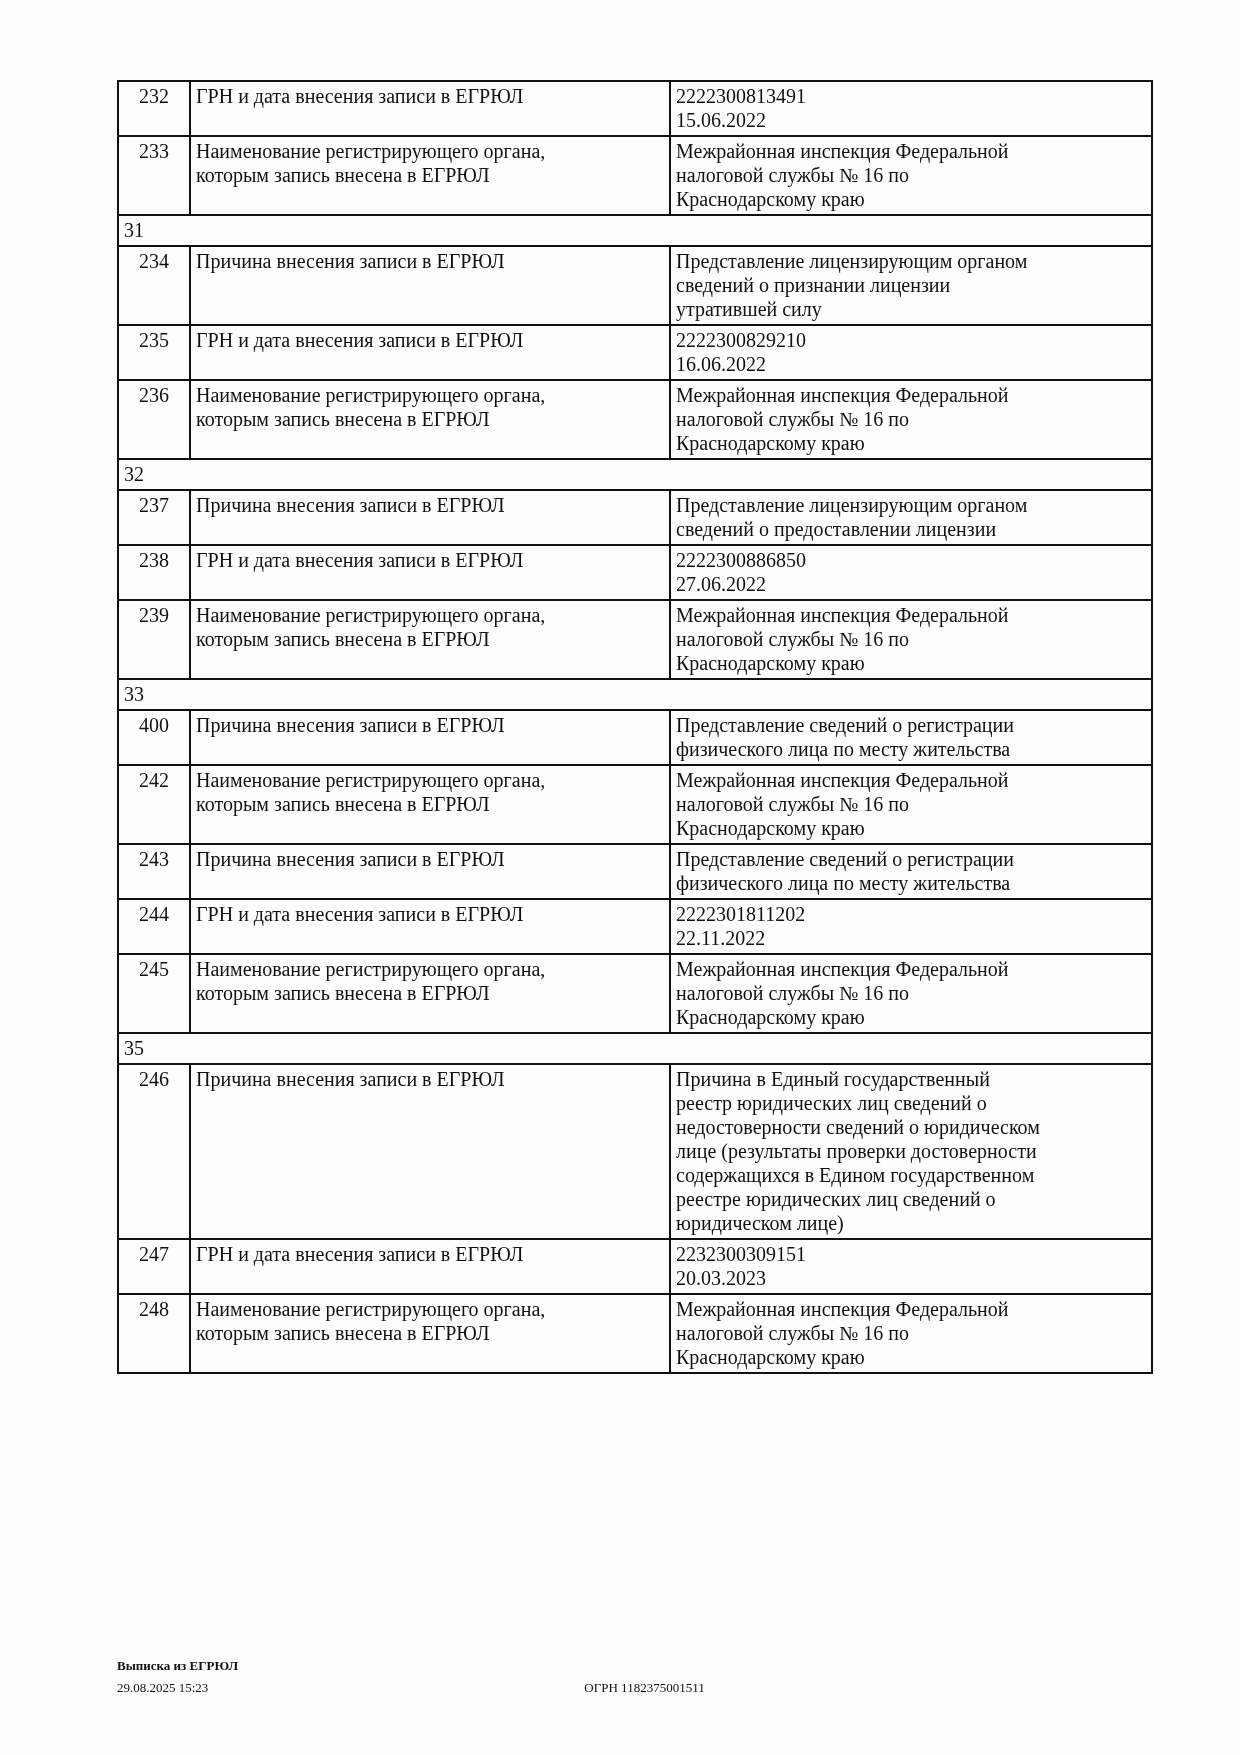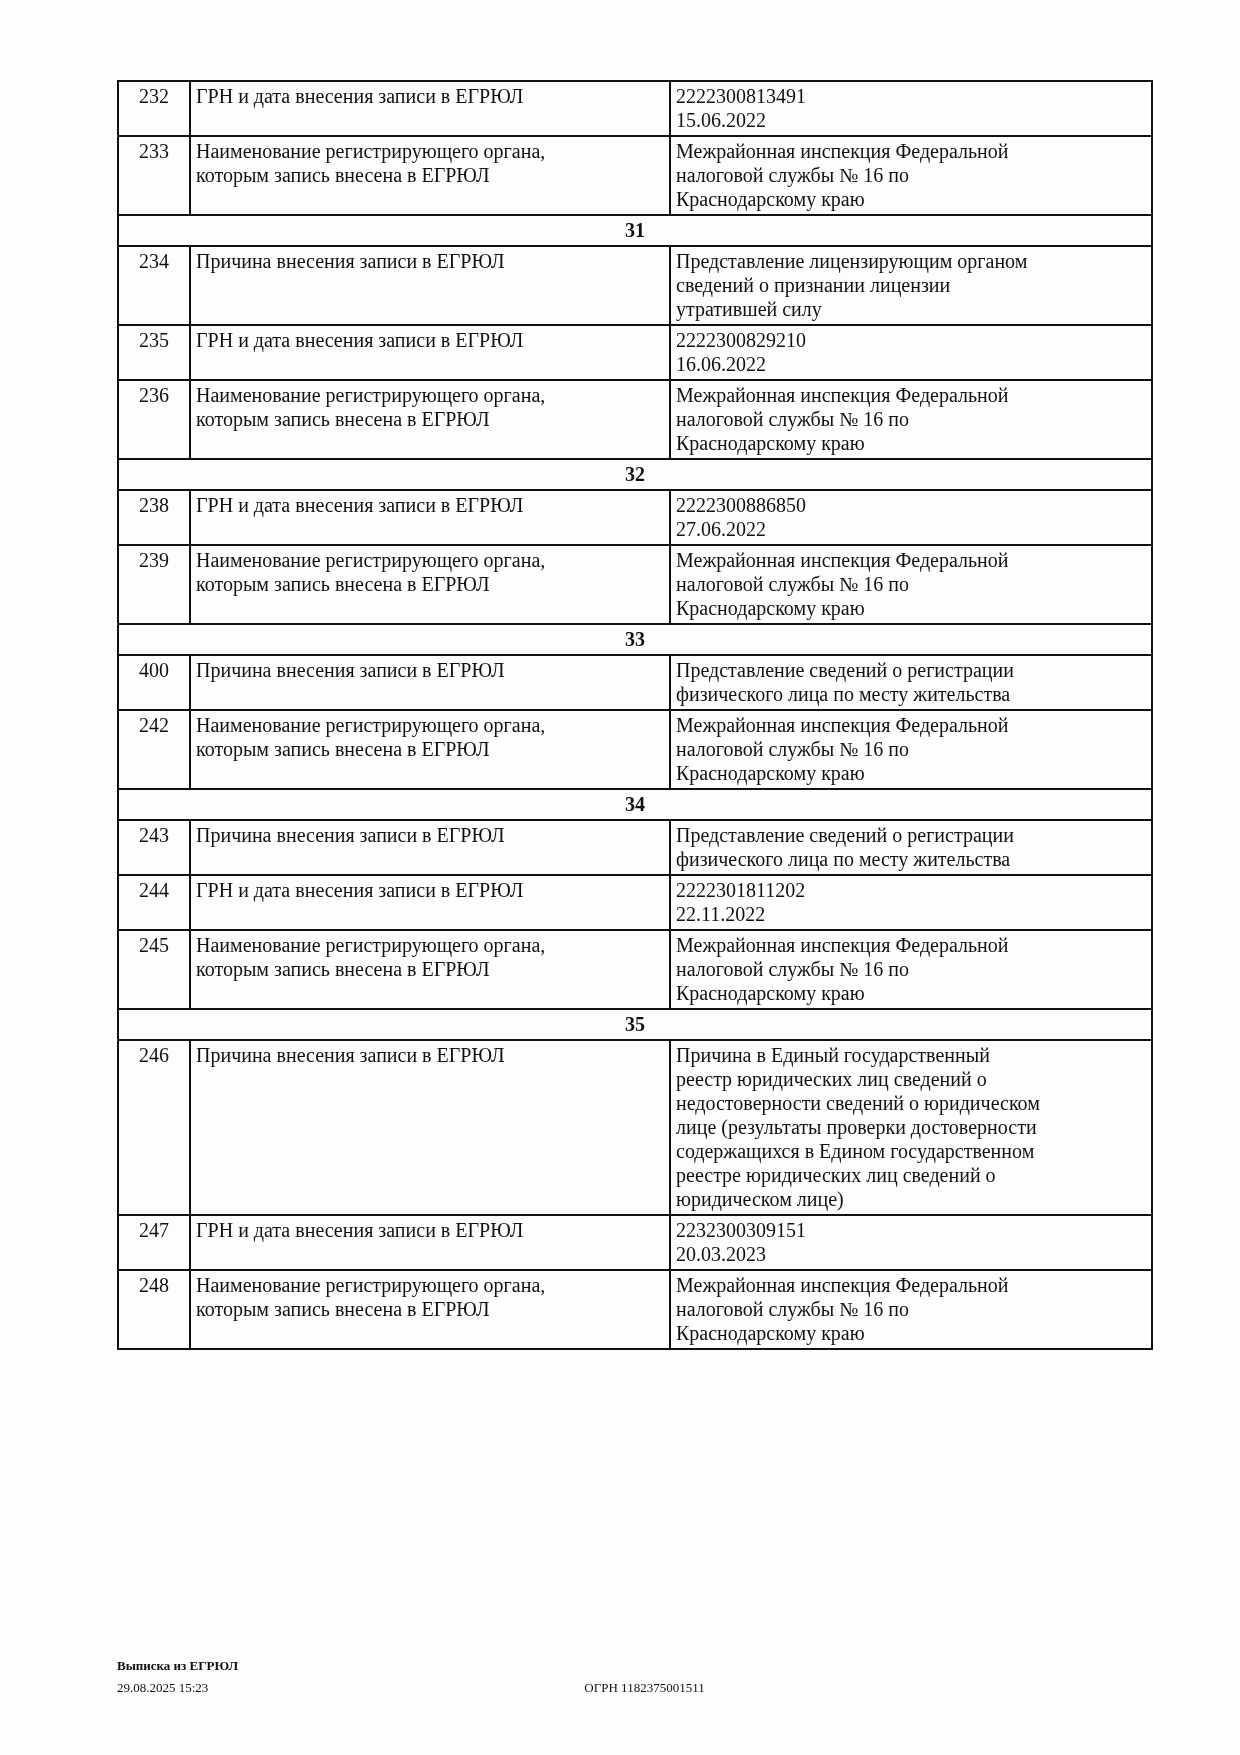--- a/index.html
+++ b/index.html
@@ -31,22 +31,22 @@
     vertical-align: top;
     padding: 2px 5px 3px 5px;
     word-wrap: break-word;
   }
   td.num-cell {
     text-align: center;
     padding-left: 2px;
     padding-right: 2px;
   }
   td.section-cell {
-    text-align: center;
-    font-weight: bold;
+    text-align: left;
+    font-weight: normal;
     padding-top: 2px;
     padding-bottom: 3px;
   }
   .cell-line { display: block; }
   .page-footer {
     position: absolute;
     left: 117px;
     right: 68px;
     top: 1655px;
     display: grid;
@@ -127,20 +127,30 @@
           <td class="value-cell">
             <span class="cell-line">Межрайонная инспекция Федеральной</span>
             <span class="cell-line">налоговой службы № 16 по</span>
             <span class="cell-line">Краснодарскому краю</span>
           </td>
         </tr>
         <tr>
           <td colspan="3" class="section-cell">32</td>
         </tr>
         <tr>
+          <td class="num-cell">237</td>
+          <td class="label-cell">
+            <span class="cell-line">Причина внесения записи в ЕГРЮЛ</span>
+          </td>
+          <td class="value-cell">
+            <span class="cell-line">Представление лицензирующим органом</span>
+            <span class="cell-line">сведений о предоставлении лицензии</span>
+          </td>
+        </tr>
+        <tr>
           <td class="num-cell">238</td>
           <td class="label-cell">
             <span class="cell-line">ГРН и дата внесения записи в ЕГРЮЛ</span>
           </td>
           <td class="value-cell">
             <span class="cell-line">2222300886850</span>
             <span class="cell-line">27.06.2022</span>
           </td>
         </tr>
         <tr>
@@ -172,23 +182,20 @@
           <td class="num-cell">242</td>
           <td class="label-cell">
             <span class="cell-line">Наименование регистрирующего органа,</span>
             <span class="cell-line">которым запись внесена в ЕГРЮЛ</span>
           </td>
           <td class="value-cell">
             <span class="cell-line">Межрайонная инспекция Федеральной</span>
             <span class="cell-line">налоговой службы № 16 по</span>
             <span class="cell-line">Краснодарскому краю</span>
           </td>
-        </tr>
-        <tr>
-          <td colspan="3" class="section-cell">34</td>
         </tr>
         <tr>
           <td class="num-cell">243</td>
           <td class="label-cell">
             <span class="cell-line">Причина внесения записи в ЕГРЮЛ</span>
           </td>
           <td class="value-cell">
             <span class="cell-line">Представление сведений о регистрации</span>
             <span class="cell-line">физического лица по месту жительства</span>
           </td>

